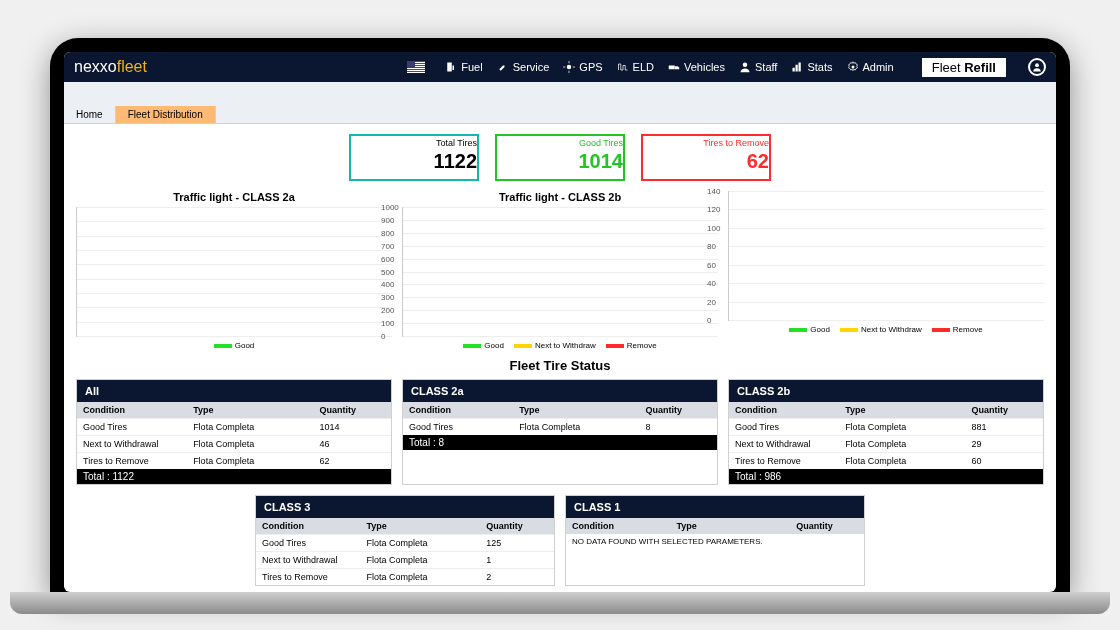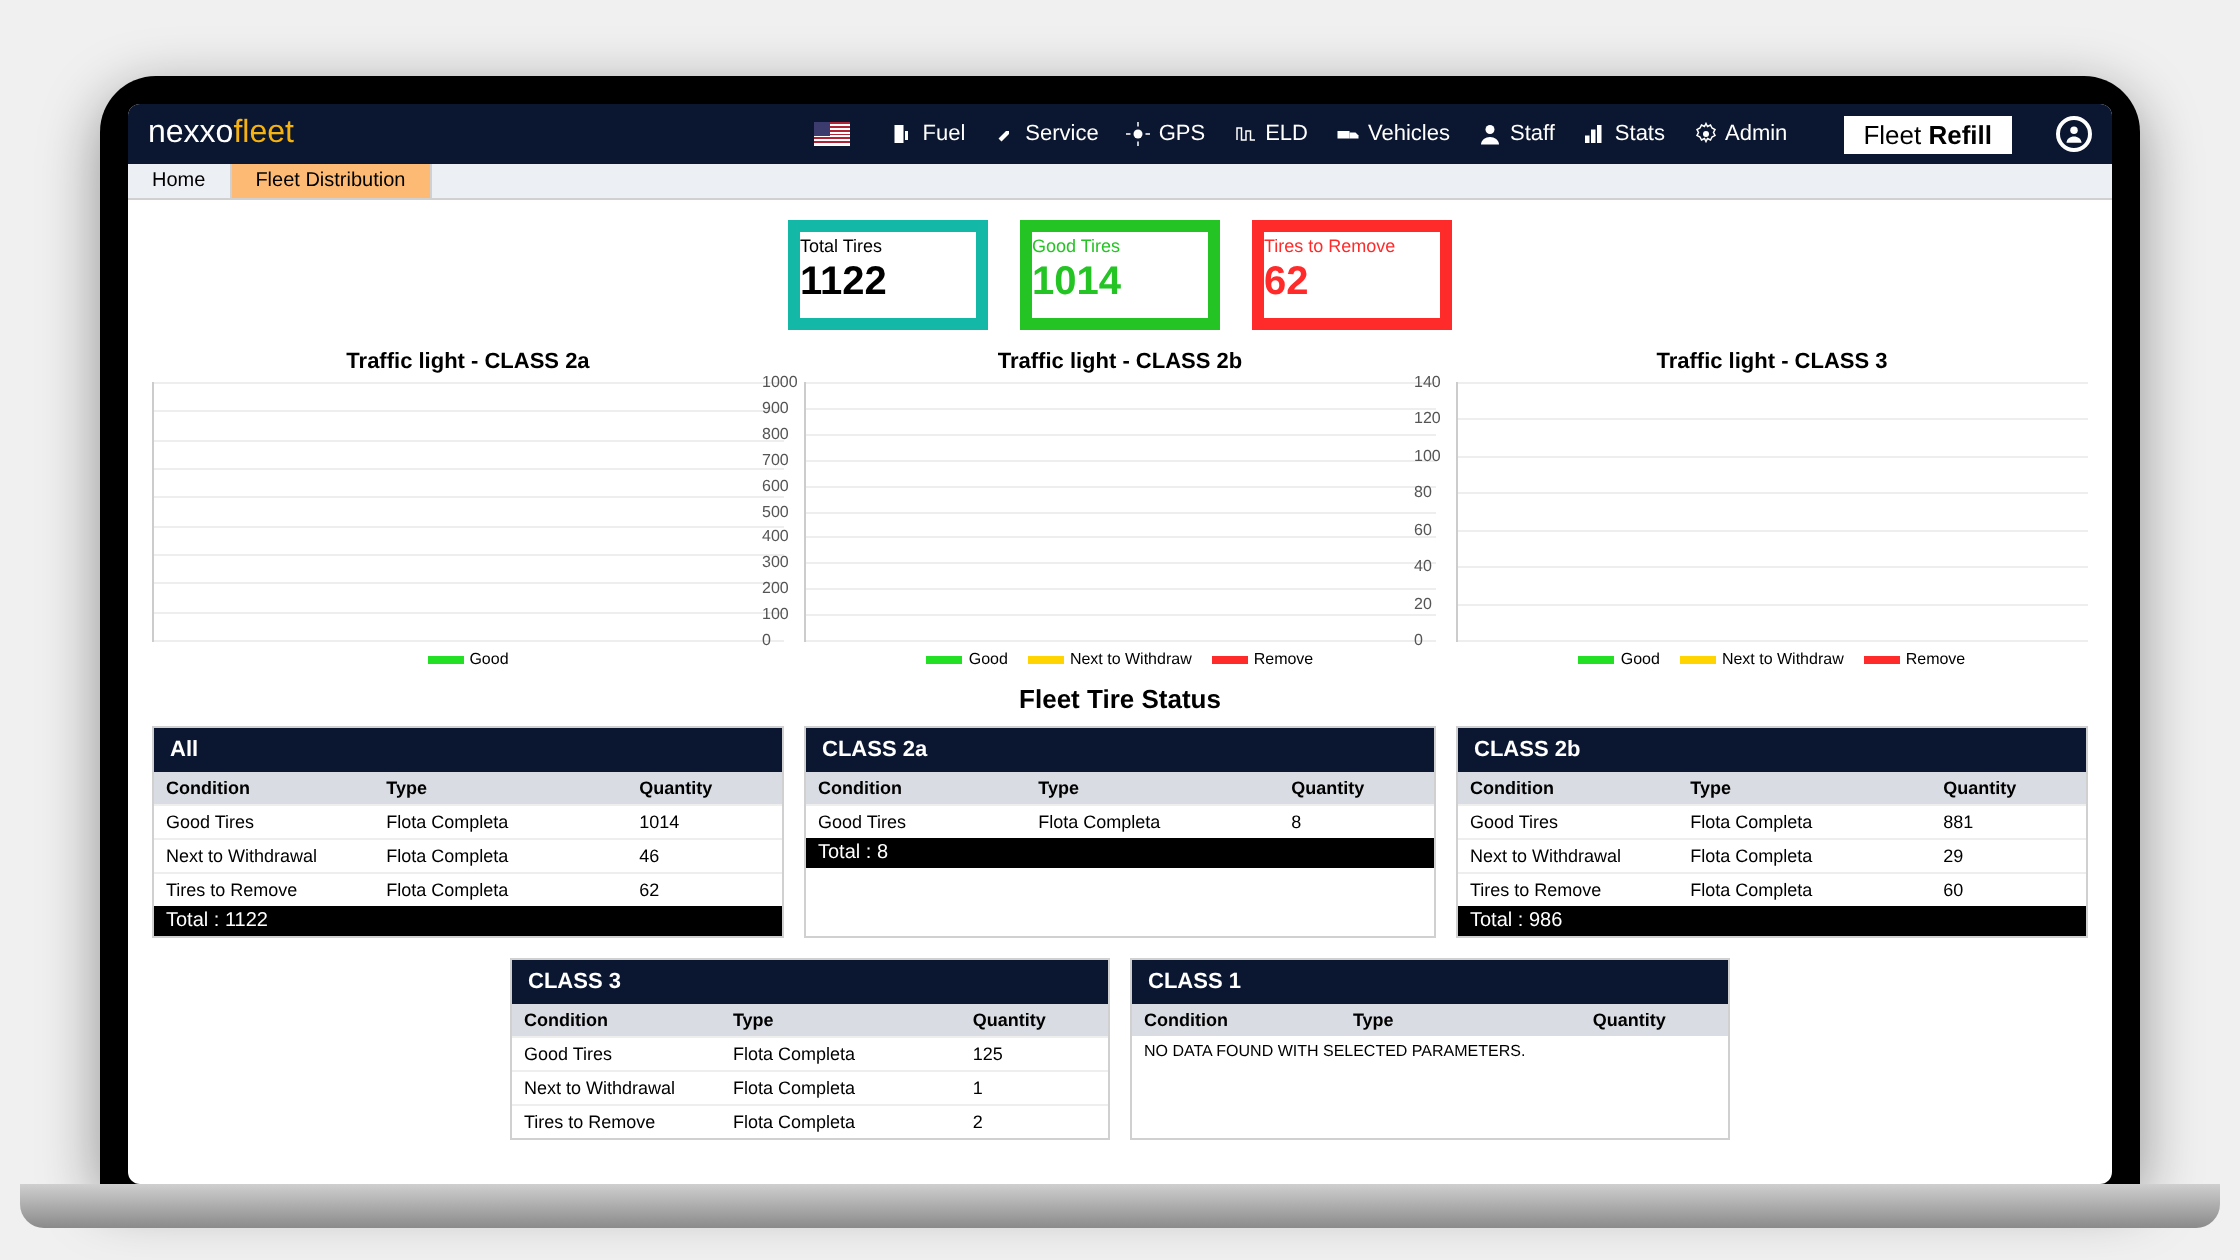--- a/index.html
+++ b/index.html
@@ -56,29 +56,29 @@
     display:flex;align-items:center;justify-content:center;
   }
   .flag{
     width:18px;height:12px;background:linear-gradient(#b22234 0 8%,#fff 8% 16%,#b22234 16% 24%,#fff 24% 32%,#b22234 32% 40%,#fff 40% 48%,#b22234 48% 56%,#fff 56% 64%,#b22234 64% 72%,#fff 72% 80%,#b22234 80% 88%,#fff 88% 100%);
     position:relative;margin-right:6px;
   }
   .flag::before{content:"";position:absolute;left:0;top:0;width:8px;height:7px;background:#3c3b6e;}
 
   
   .tabstrip { background:#eceff4; display:flex; font-size:10px; border-bottom:1px solid #d0d0d0; }
-  .tab { padding:3px 12px; border-right:1px solid #d0d0d0; cursor:pointer; }
+  .tab { padding:3px 12px; border-right:1px solid #d0d0d0; cursor:pointer;margin-top:24px; }
   .tab.active { background:#fdba74; }
 
   
   .content { padding:6px 12px 12px; font-size:10px; overflow:auto; height:calc(100% - 30px - 20px); }
 
   
   .kpis { display:flex; gap:16px; justify-content:center; margin:4px 0 10px; }
-  .kpi { border:6px solid #14b8a6; width:100px; text-align:left; padding:2px 0 6px; }
+  .kpi { border:2px solid #14b8a6; width:130px; text-align:right; padding:2px 0 6px; }
   .kpi.green { border-color:#24c424; }
   .kpi.red   { border-color:#ff2a2a; }
   .kpi .lbl { font-size:9px; margin-bottom:2px; }
   .kpi.green .lbl, .kpi.green .val { color:#24c424; }
   .kpi.red   .lbl, .kpi.red   .val { color:#ff2a2a; }
   .kpi .val { font-size:20px; font-weight:700; }
 
   
   .charts { display:flex; gap:10px; justify-content:space-between; margin-bottom:8px; }
   .chart { flex:1; }
@@ -271,21 +271,20 @@
                 <div class="bar-inner" style="height:6%;background:#ff2a2a"></div>
               </div>
             </div>
             <div class="legend">
               <span><span class="swatch" style="background:#24e024"></span>Good</span>
               <span><span class="swatch" style="background:#ffd400"></span>Next to Withdraw</span>
               <span><span class="swatch" style="background:#ff2a2a"></span>Remove</span>
             </div>
           </div>
         <div class="chart">
-            <div class="chart-title">Traffic light - CLASS 3</div>
             <div class="plot">
               <div class="gridlines">
                 <div class="gl" style="top:100%"></div>
                 <div class="ytick" style="bottom:0%">0</div>
                 <div class="gl" style="top:85.71428571428572%"></div>
                 <div class="ytick" style="bottom:14.285714285714285%">20</div>
                 <div class="gl" style="top:71.42857142857143%"></div>
                 <div class="ytick" style="bottom:28.57142857142857%">40</div>
                 <div class="gl" style="top:57.142857142857146%"></div>
                 <div class="ytick" style="bottom:42.857142857142854%">60</div>

